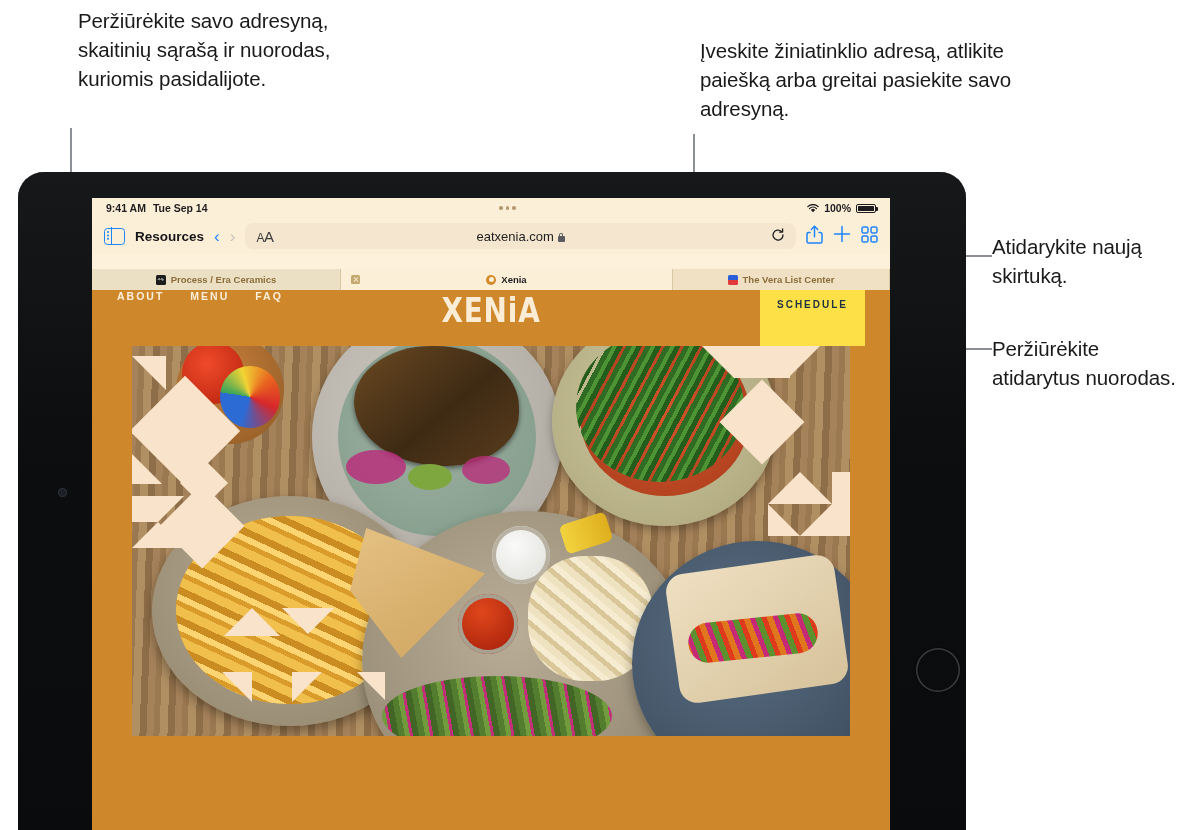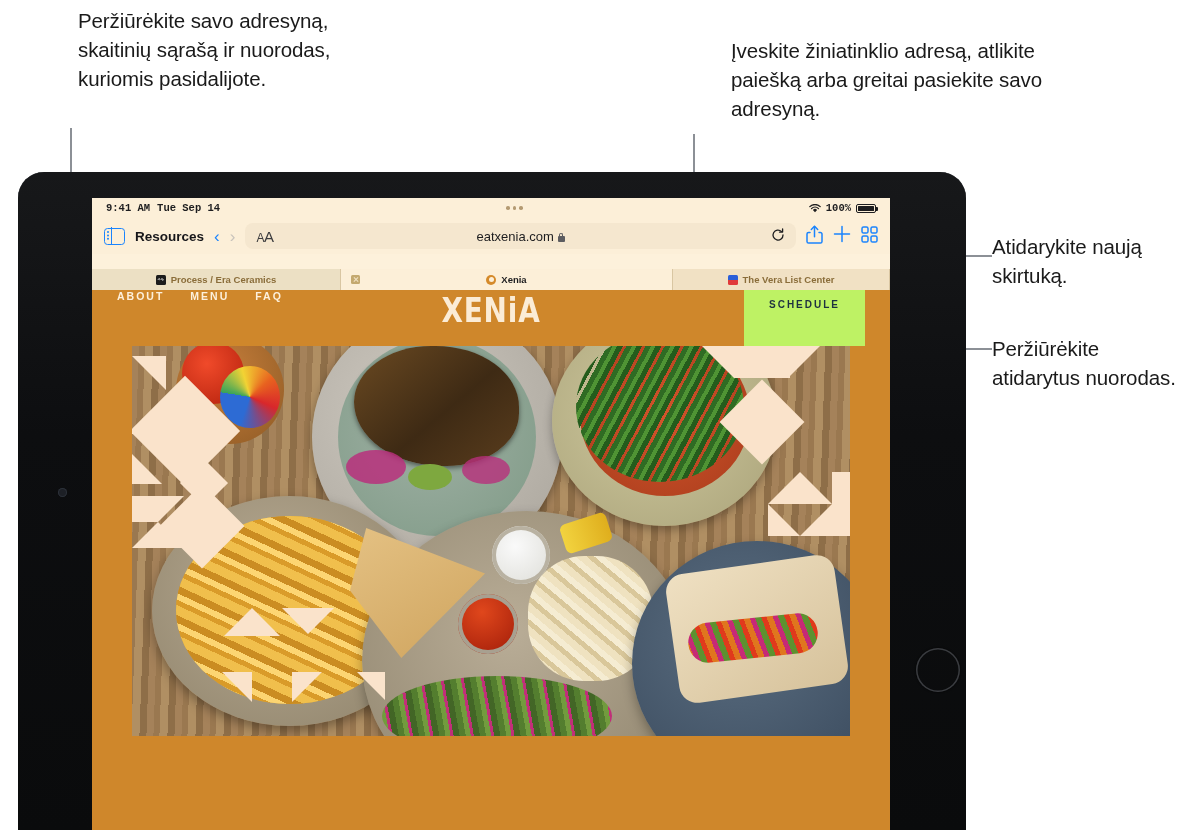--- a/index.html
+++ b/index.html
@@ -2,21 +2,21 @@
 <html><head>
 <meta charset="utf-8">
 <style>
   html,body{margin:0;padding:0;background:#ffffff;}
   body{width:1184px;height:830px;position:relative;overflow:hidden;
        font-family:"Liberation Sans","DejaVu Sans",sans-serif;}
 
   .callout{position:absolute;font-size:20.5px;line-height:29px;color:#1a1a1a;
            letter-spacing:-0.1px;}
   #callout-bookmarks{left:78px;top:6px;width:300px;}
-  #callout-address{left:700px;top:36px;width:370px;margin-left:31px;}
+  #callout-address{left:700px;top:36px;width:370px;}
   #callout-newtab{left:992px;top:232px;width:190px;}
   #callout-viewtabs{left:992px;top:334px;width:190px;}
 
   .leader{position:absolute;background:#8c9096;}
   .leader.h{height:1.5px;}
   .leader.v{width:1.5px;}
 
   
   #ipad{position:absolute;left:18px;top:172px;width:948px;height:658px;
         background:#111214;border-radius:26px 26px 0 0;
@@ -27,21 +27,21 @@
           background:#1d2026;box-shadow:inset 0 0 0 1px #2c3139;}
   #home-button{position:absolute;left:898px;top:476px;width:44px;height:44px;border-radius:50%;
           box-shadow:inset 0 0 0 1.5px #3a3c40, 0 0 2px #000;}
 
   
   #screen{position:absolute;left:74px;top:26px;width:798px;height:632px;
           overflow:hidden;background:#fdf1db;}
 
   
   #statusbar{height:20px;background:#fcefd8;display:flex;align-items:center;
-             padding:0 14px;font-size:10.5px;font-weight:bold;color:#1d1d1f;font-family:Liberation Mono, monospace;}
+             padding:0 14px;font-size:10.5px;font-weight:bold;color:#1d1d1f;}
   #statusbar .sb-left{display:flex;gap:7px;}
   #statusbar .sb-center{flex:1;display:flex;justify-content:center;align-items:center;}
   #statusbar .sb-right{display:flex;gap:5px;align-items:center;}
   .dots{display:flex;gap:3px;}
   .dots i{width:3.5px;height:3.5px;border-radius:50%;background:#b49a72;display:block;}
   .battery{width:20px;height:9px;border:1.2px solid #1d1d1f;border-radius:2px;position:relative;
            padding:1px;box-sizing:border-box;}
   .battery b{display:block;height:100%;width:100%;background:#1d1d1f;border-radius:.5px;}
   .battery:after{content:"";position:absolute;right:-3px;top:2.5px;width:1.6px;height:3.5px;
            background:#1d1d1f;border-radius:0 1px 1px 0;}
@@ -91,22 +91,22 @@
   .tab-close:after{transform:rotate(-45deg);}
 
   
   #site{background:#cf872b;height:555px;position:relative;}
   #site-nav{height:56px;display:flex;padding:0 25px;position:relative;}
   #site-links{display:flex;gap:26px;}
   #site-links span{font-size:10.5px;font-weight:bold;letter-spacing:2px;color:#fdf0dc;}
   #brand{position:absolute;left:0;right:0;text-align:center;font-size:34px;font-weight:bold;
          letter-spacing:1px;color:#fbecd6;font-family:"DejaVu Sans",sans-serif;
          transform:scaleX(.82);pointer-events:none;}
-  #schedule-btn{margin-left:auto;background:#bef264;color:#1e3140;font-size:10px;font-weight:bold;
-                letter-spacing:2px;padding:9px 25px;}
+  #schedule-btn{margin-left:auto;background:#fde047;color:#1e3140;font-size:10px;font-weight:bold;
+                letter-spacing:2px;padding:9px 17px;}
 
   #hero{position:relative;margin:0 40px;height:390px;overflow:hidden;background:#9a7a52;}
   #hero .photo{position:absolute;inset:0;}
   #tagline{text-align:center;color:#fbecd6;font-size:42px;font-weight:bold;
            margin-top:26px;font-family:"DejaVu Serif",serif;}
 
   .sh{position:absolute;background:#fae3cb;}
   .tri{position:absolute;width:0;height:0;}
 </style>
 </head>

